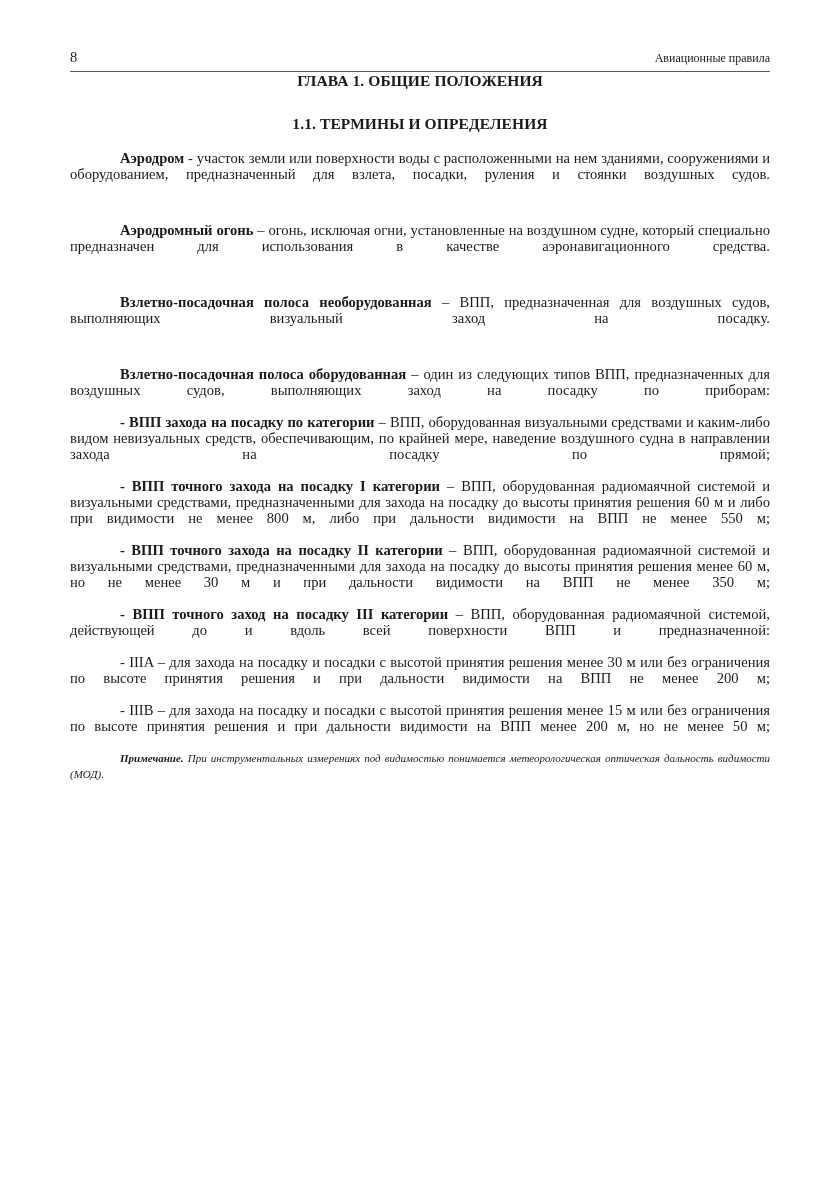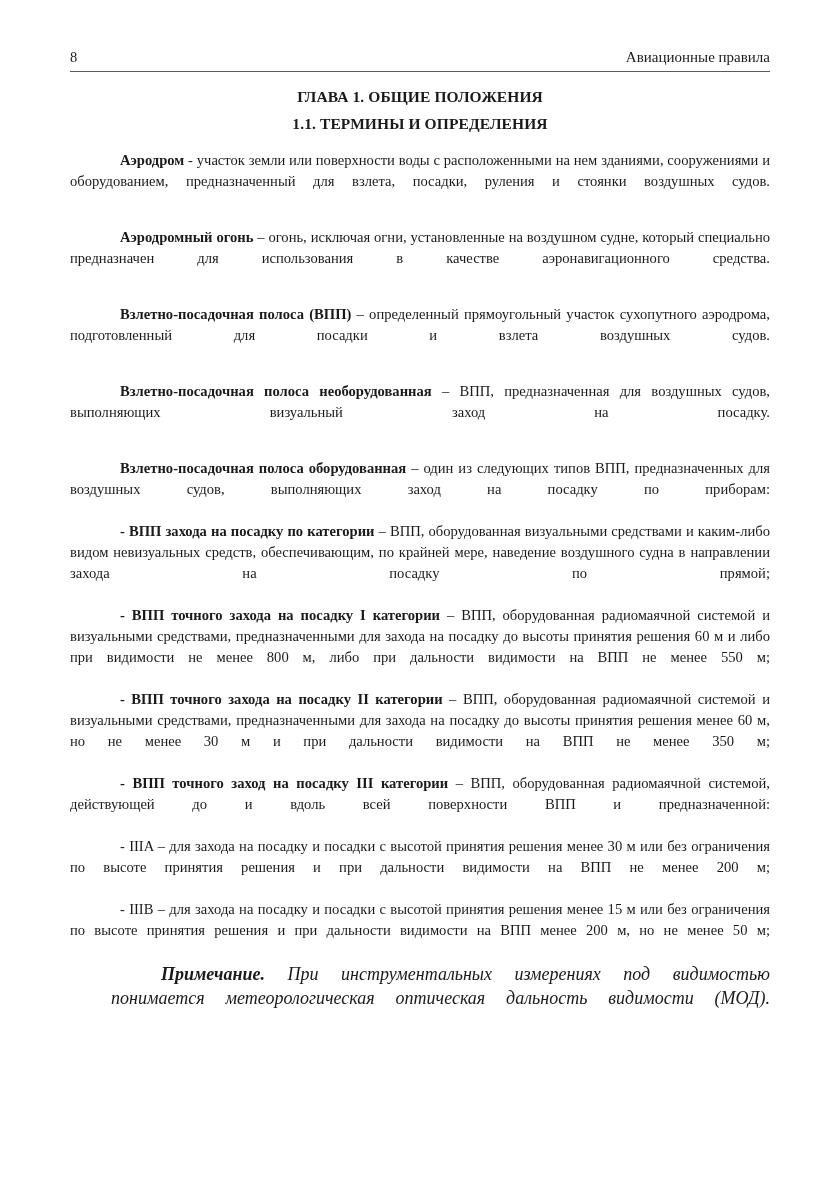--- a/index.html
+++ b/index.html
@@ -34,21 +34,21 @@
     display: flex;
     justify-content: space-between;
     align-items: baseline;
     font-size: 14.5px;
     line-height: 18px;
   }
   .running-head .page-number {
     font-size: 14.5px;
   }
   .running-head .doc-title {
-    font-size: 15px;
+    font-size: 12px;
   }
   .head-rule {
     position: absolute;
     left: 70px;
     top: 71px;
     width: 700px;
     height: 1px;
     background: #555a5e;
   }
 
@@ -56,53 +56,52 @@
   .chapter-heading,
   .section-heading {
     position: absolute;
     left: 70px;
     width: 700px;
     text-align: center;
     font-weight: bold;
     font-size: 15.5px;
     letter-spacing: 0.1px;
   }
-  .chapter-heading { top: 88px; }
+  .chapter-heading { top: 72px; }
   .section-heading { top: 115px; font-family: Liberation Serif, serif; }
 
   
   .body-block {
     position: absolute;
     left: 70px;
     top: 150px;
     width: 700px;
   }
 
   p.para {
     margin: 0;
     font-size: 14.6px;
-    line-height: 21px;
+    line-height: 16px;
     text-align: justify;
     text-justify: inter-word;
     hyphens: manual;
     -webkit-hyphens: manual;
     text-indent: 50px;
   }
   p.para.gap-before {
-    margin-top: 14px;
+    margin-top: 24px;
   }
   p.para.tight {
     margin-top: 0;
   }
   p.para.note {
     font-style: italic;
-    font-size: 18px;
-    line-height: 24px;
+    font-size: 11px;
+    line-height: 16px;
     text-indent: 50px;
-    margin-left: 41px;
   }
   p.para.note b {
     font-style: italic;
     font-weight: bold;
   }
   .term {
     font-weight: bold;
   }
   
   p.para::after {
@@ -121,21 +120,20 @@
     <span class="doc-title">Авиационные правила</span>
   </div>
   <div class="head-rule"></div>
 
   <div class="chapter-heading">ГЛАВА 1. ОБЩИЕ ПОЛОЖЕНИЯ</div>
   <div class="section-heading">1.1. ТЕРМИНЫ И ОПРЕДЕЛЕНИЯ</div>
 
   <div class="body-block">
       <p class="para tight"><b class="term">Аэродром</b><span> - участок земли или поверхности воды с расположенными на нем зданиями, сооружениями и оборудованием, предназначенный для взлета, посадки, руления и стоянки воздушных судов.</span></p>
       <p class="para gap-before"><b class="term">Аэродромный огонь</b><span> – огонь, исключая огни, установленные на воздушном судне, который специально предназначен для использования в качестве аэронавигационного средства.</span></p>
-      <p class="para gap-before"><b class="term">Взлетно-посадочная полоса (ВПП)</b><span> – определенный прямоугольный участок сухопутного аэродрома, подготовленный для посадки и взлета воздушных судов.</span></p>
       <p class="para gap-before"><b class="term">Взлетно-посадочная полоса необорудованная</b><span> – ВПП, предназначенная для воздушных судов, выполняющих визуальный заход на посадку.</span></p>
       <p class="para gap-before"><b class="term">Взлетно-посадочная полоса оборудованная</b><span> – один из  следующих типов ВПП,  предназначенных для воздушных судов, выполняющих заход на посадку по приборам:</span></p>
       <p class="para tight"><b class="term">- ВПП захода на посадку по категории</b><span> – ВПП, оборудованная визуальными средствами и каким-либо видом невизуальных средств, обеспечивающим, по крайней мере, наведение воздушного судна в направлении захода на посадку по прямой;</span></p>
       <p class="para tight"><b class="term">- ВПП точного захода на посадку I категории</b><span> – ВПП, оборудованная радиомаячной системой и визуальными средствами, предназначенными для захода на посадку до высоты принятия решения 60 м и либо при видимости не менее 800 м, либо при дальности видимости на ВПП не менее 550 м;</span></p>
       <p class="para tight"><b class="term">- ВПП точного захода на посадку II категории</b><span> – ВПП, оборудованная радиомаячной системой и визуальными средствами, предназначенными для захода на посадку до высоты принятия решения менее 60 м, но не менее 30 м и при дальности видимости на ВПП не менее 350 м;</span></p>
       <p class="para tight"><b class="term">- ВПП точного заход на посадку III категории</b><span> – ВПП, оборудованная радиомаячной системой, действующей до и вдоль всей поверхности ВПП и предназначенной:</span></p>
       <p class="para tight"><span>- IIIA – для захода на посадку и посадки  с высотой принятия решения менее 30 м или без ограничения  по высоте принятия решения и при дальности видимости на ВПП не менее 200 м;</span></p>
       <p class="para tight"><span>- IIIB – для захода на посадку и посадки с высотой принятия решения менее 15 м или без ограничения по высоте принятия решения и при дальности видимости на ВПП менее 200 м, но не менее 50 м;</span></p>
       <p class="para tight note"><b class="term">Примечание.</b><span> При инструментальных измерениях под видимостью понимается метеорологическая оптическая дальность видимости (МОД).</span></p>
     </div>

